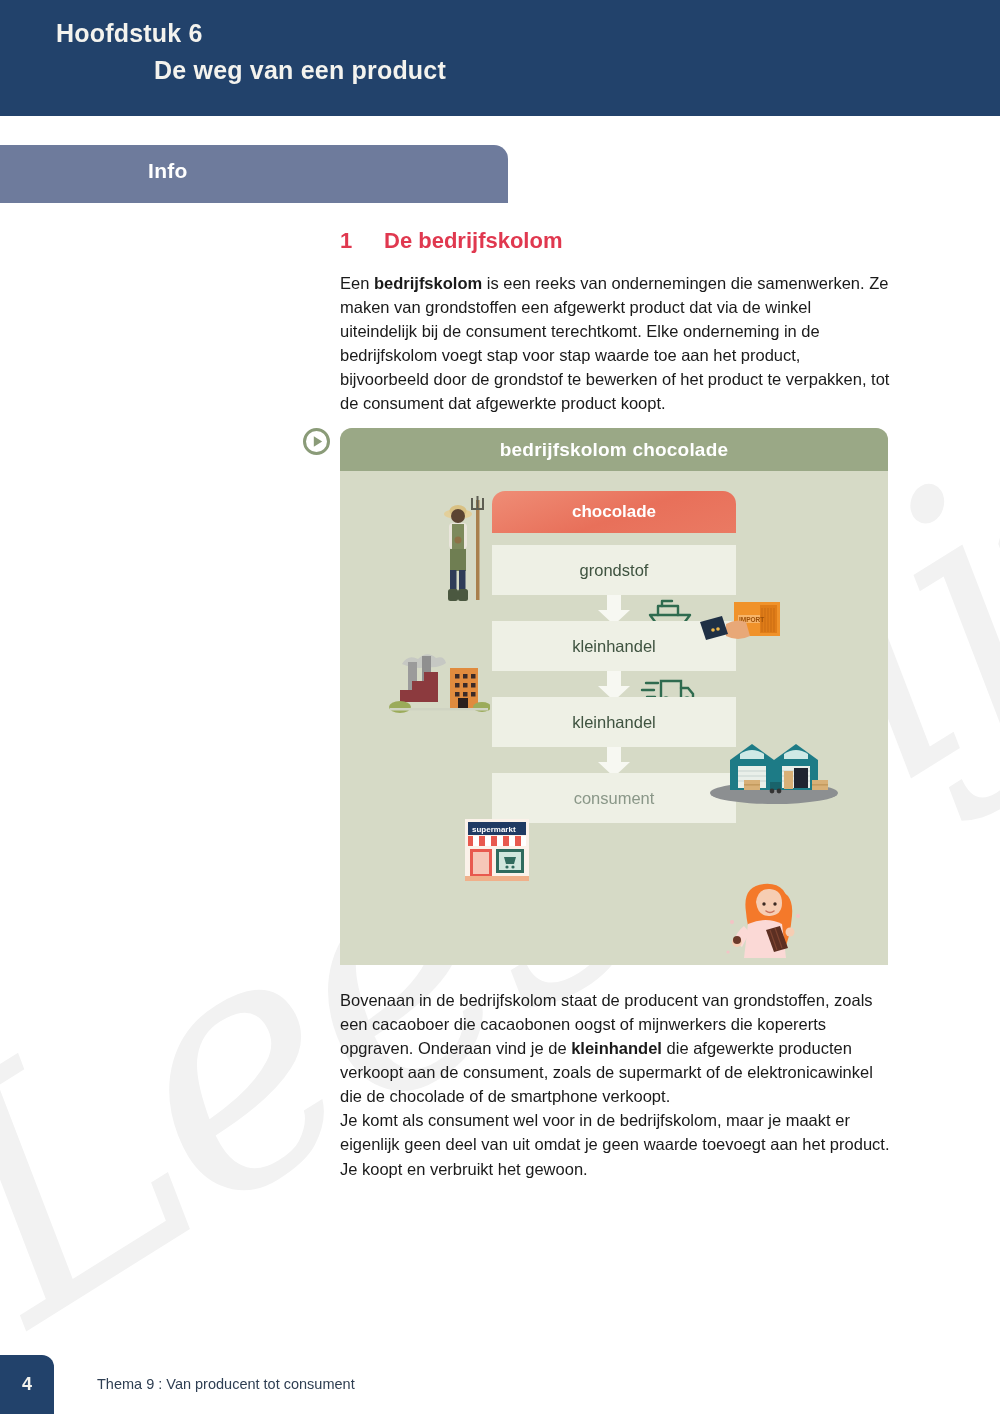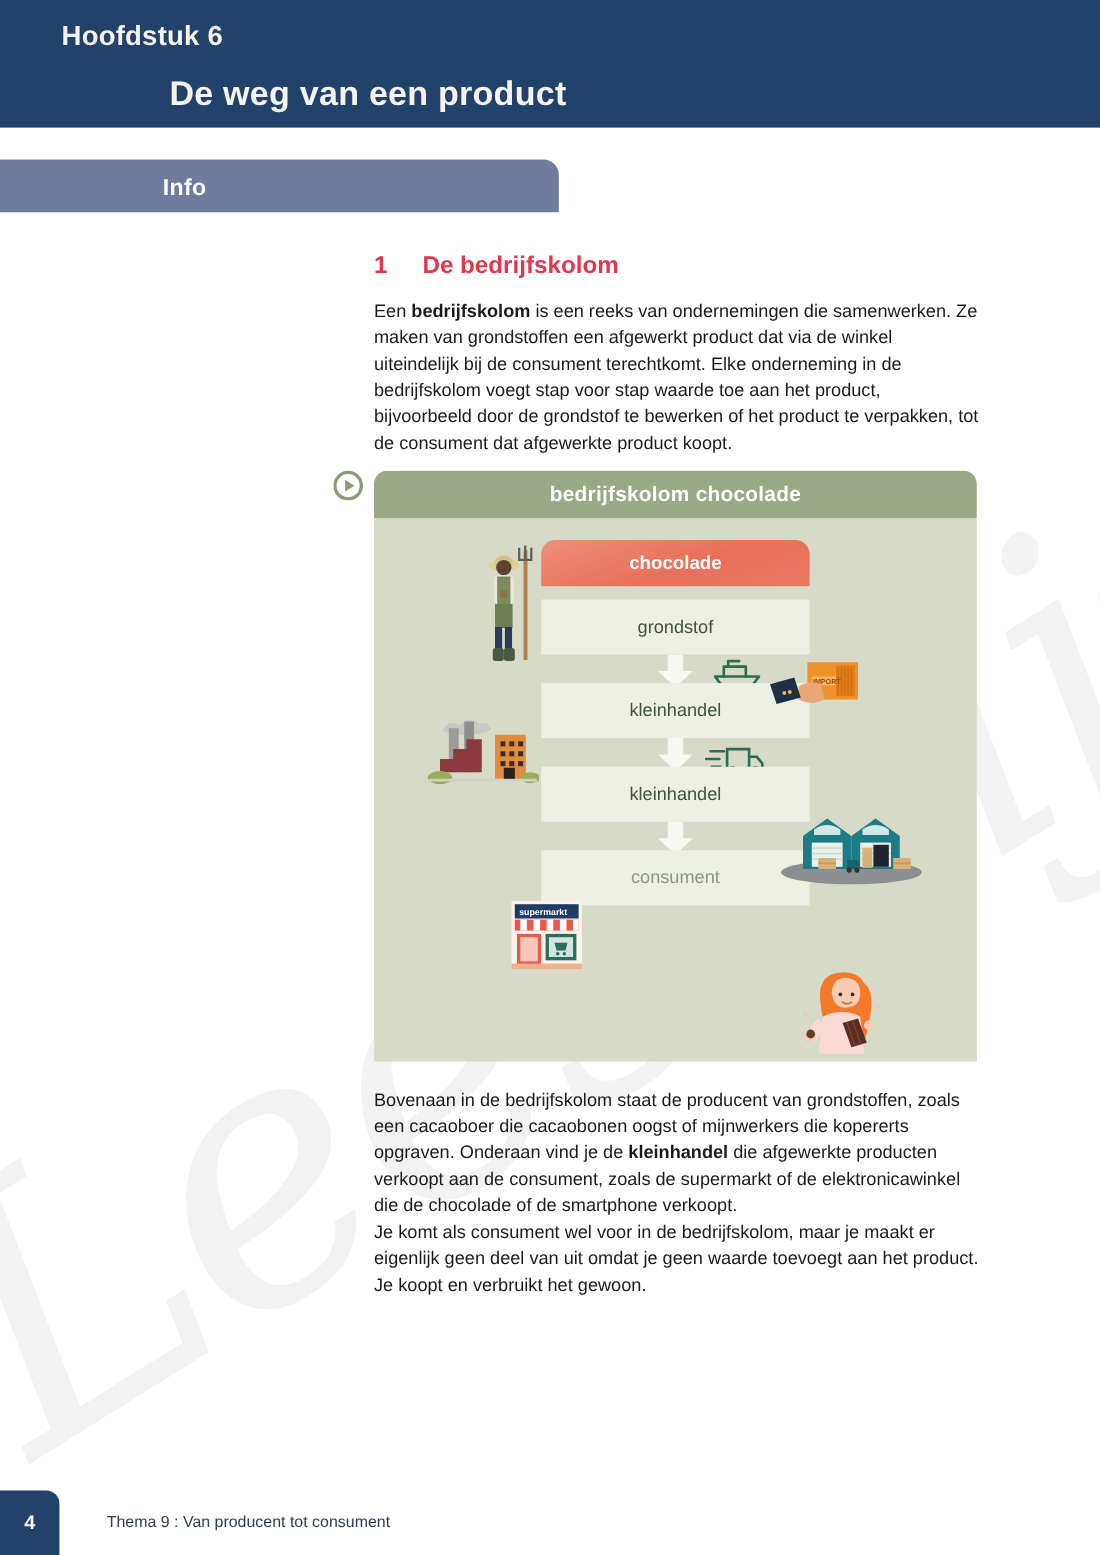--- a/index.html
+++ b/index.html
@@ -66,34 +66,34 @@
     z-index: 1;
     padding: 19px 0 0 56px;
   }
   .chapter-label {
     font-size: 25px;
     font-weight: bold;
     color: #f4f3ee;
     letter-spacing: .2px;
   }
   .chapter-title {
-    font-size: 31px;
+    font-size: 25px;
     font-weight: bold;
     color: #f4f3ee;
-    margin: 19px 0 0 98px;
+    margin: 8px 0 0 98px;
     letter-spacing: .2px;
   }
 
   
   #info-tab {
     position: absolute;
     left: 0;
     top: 145px;
     width: 508px;
-    height: 48px;
+    height: 58px;
     background: #6e7b9c;
     border-top-right-radius: 14px;
     border-bottom-right-radius: 0;
     z-index: 3;
   }
   #info-tab .tab-label {
     position: absolute;
     left: 148px;
     top: 14px;
     font-size: 21px;

